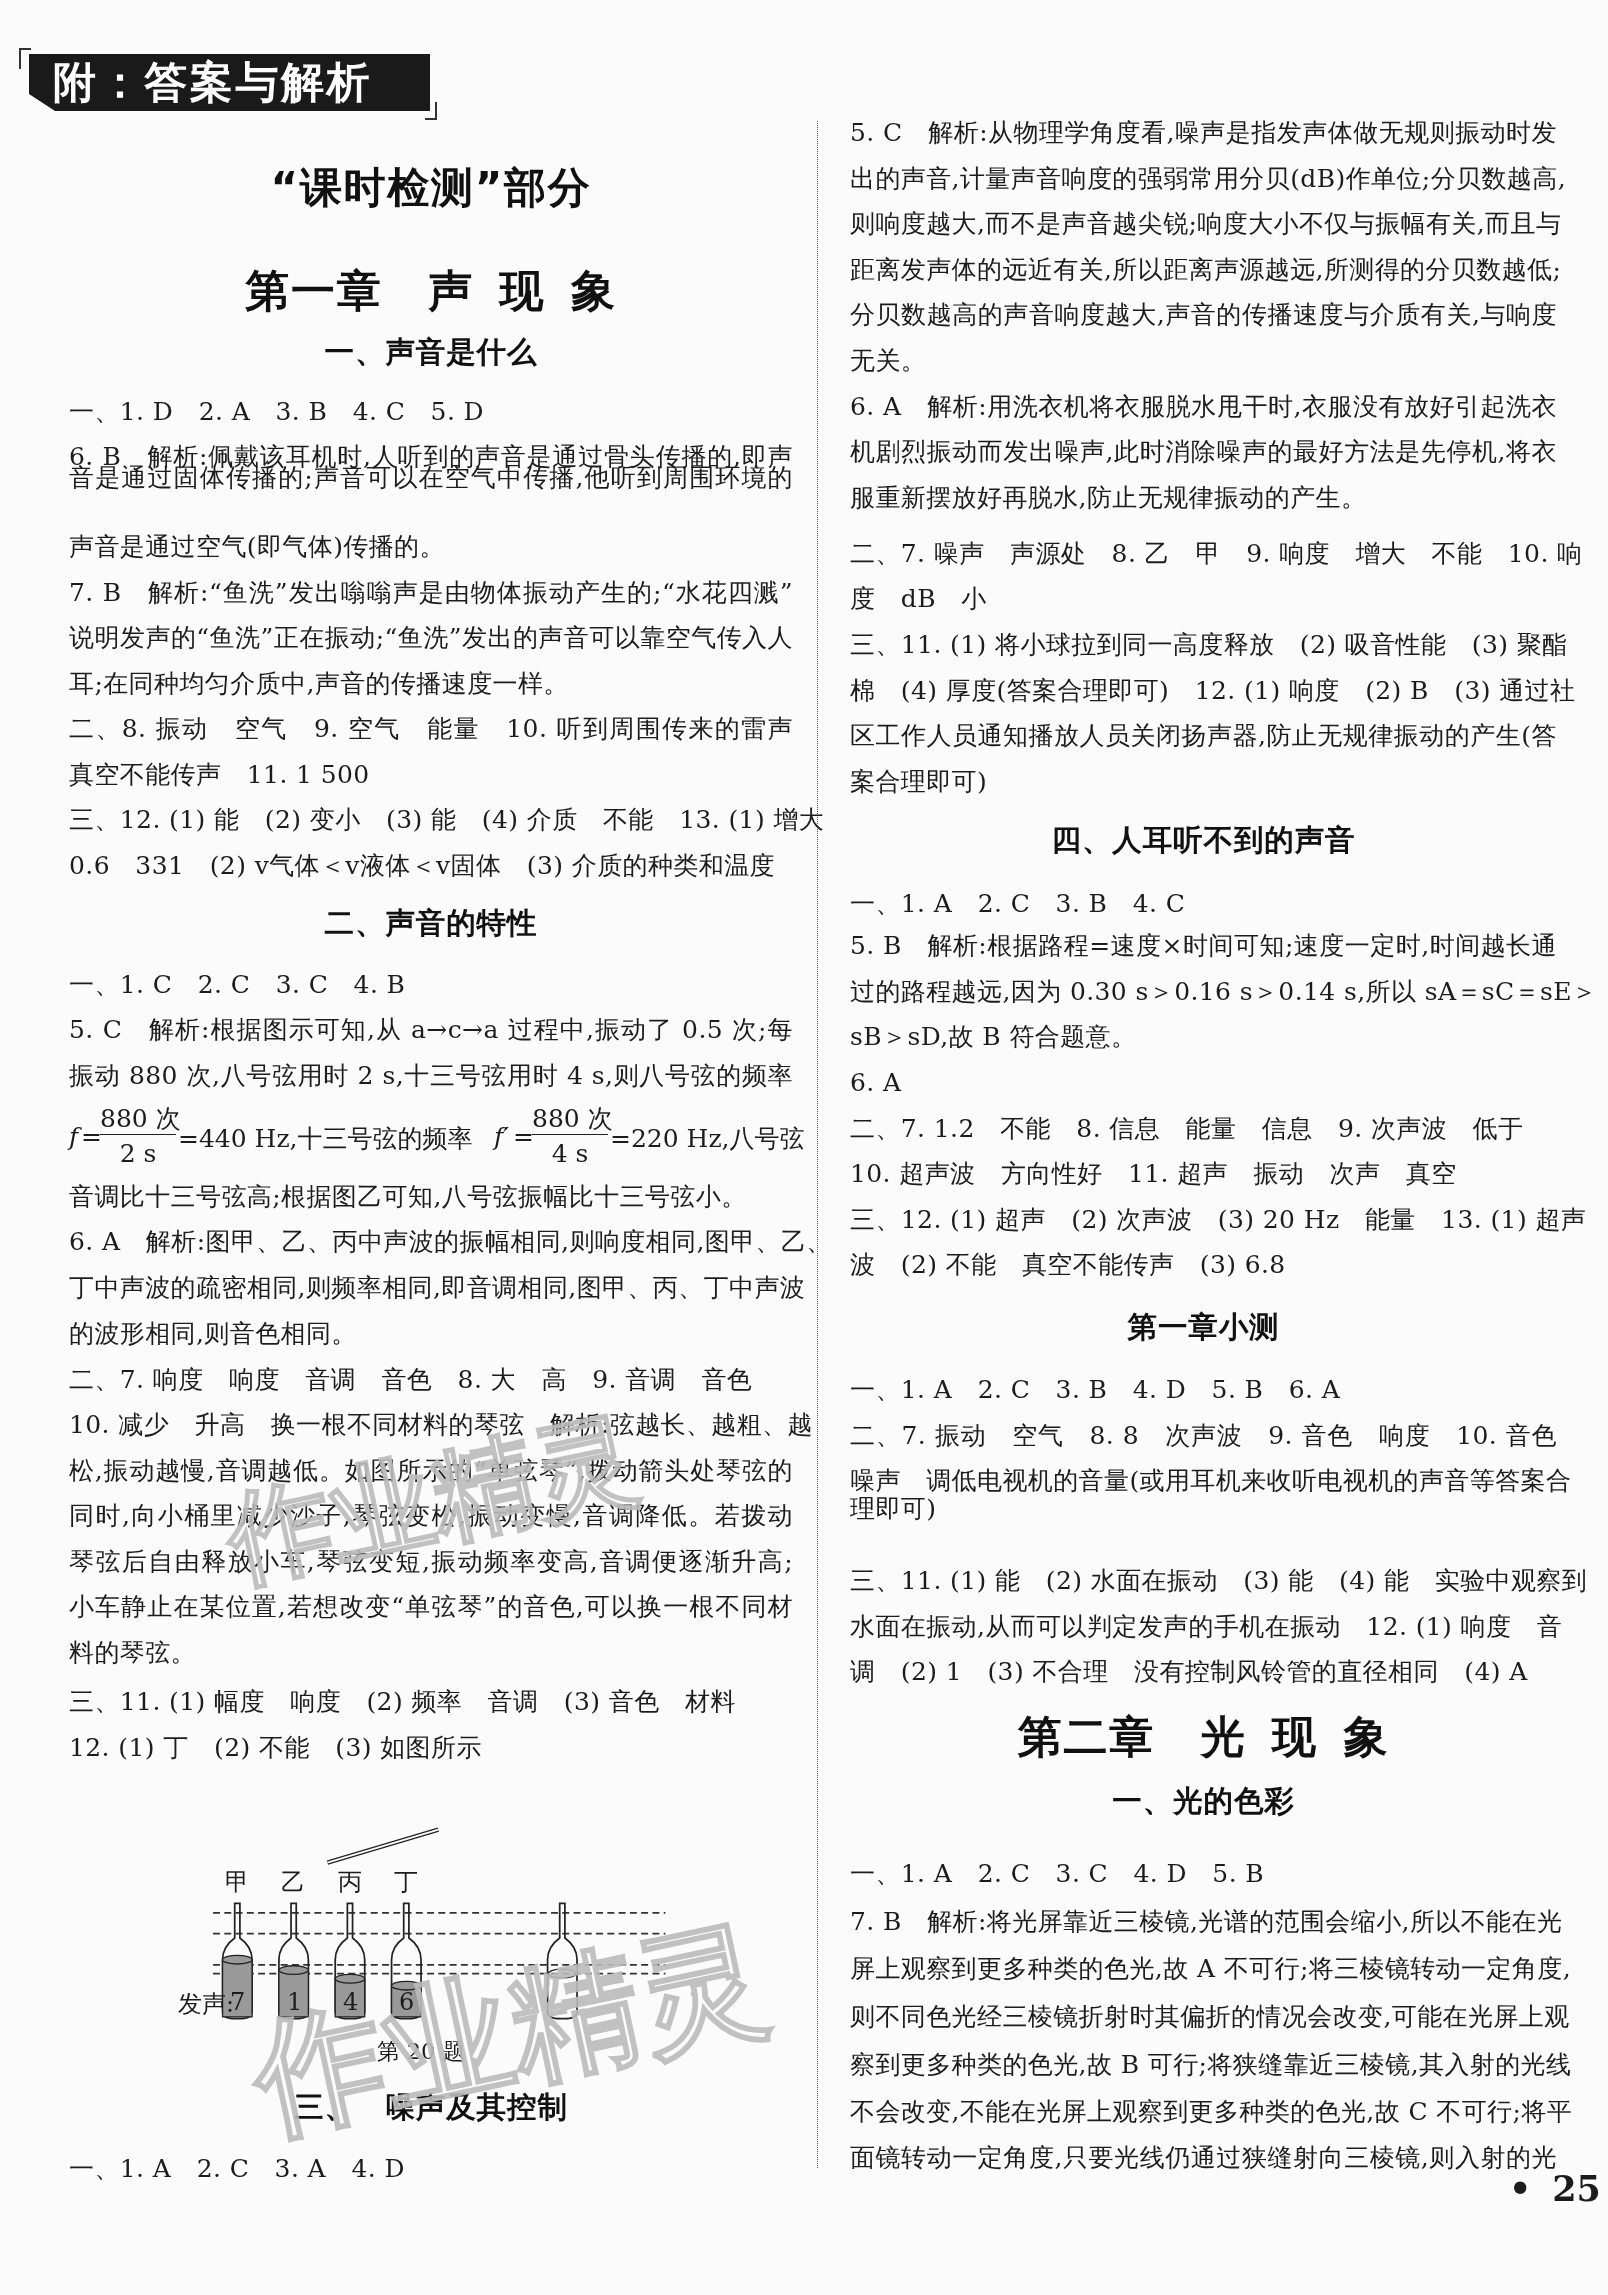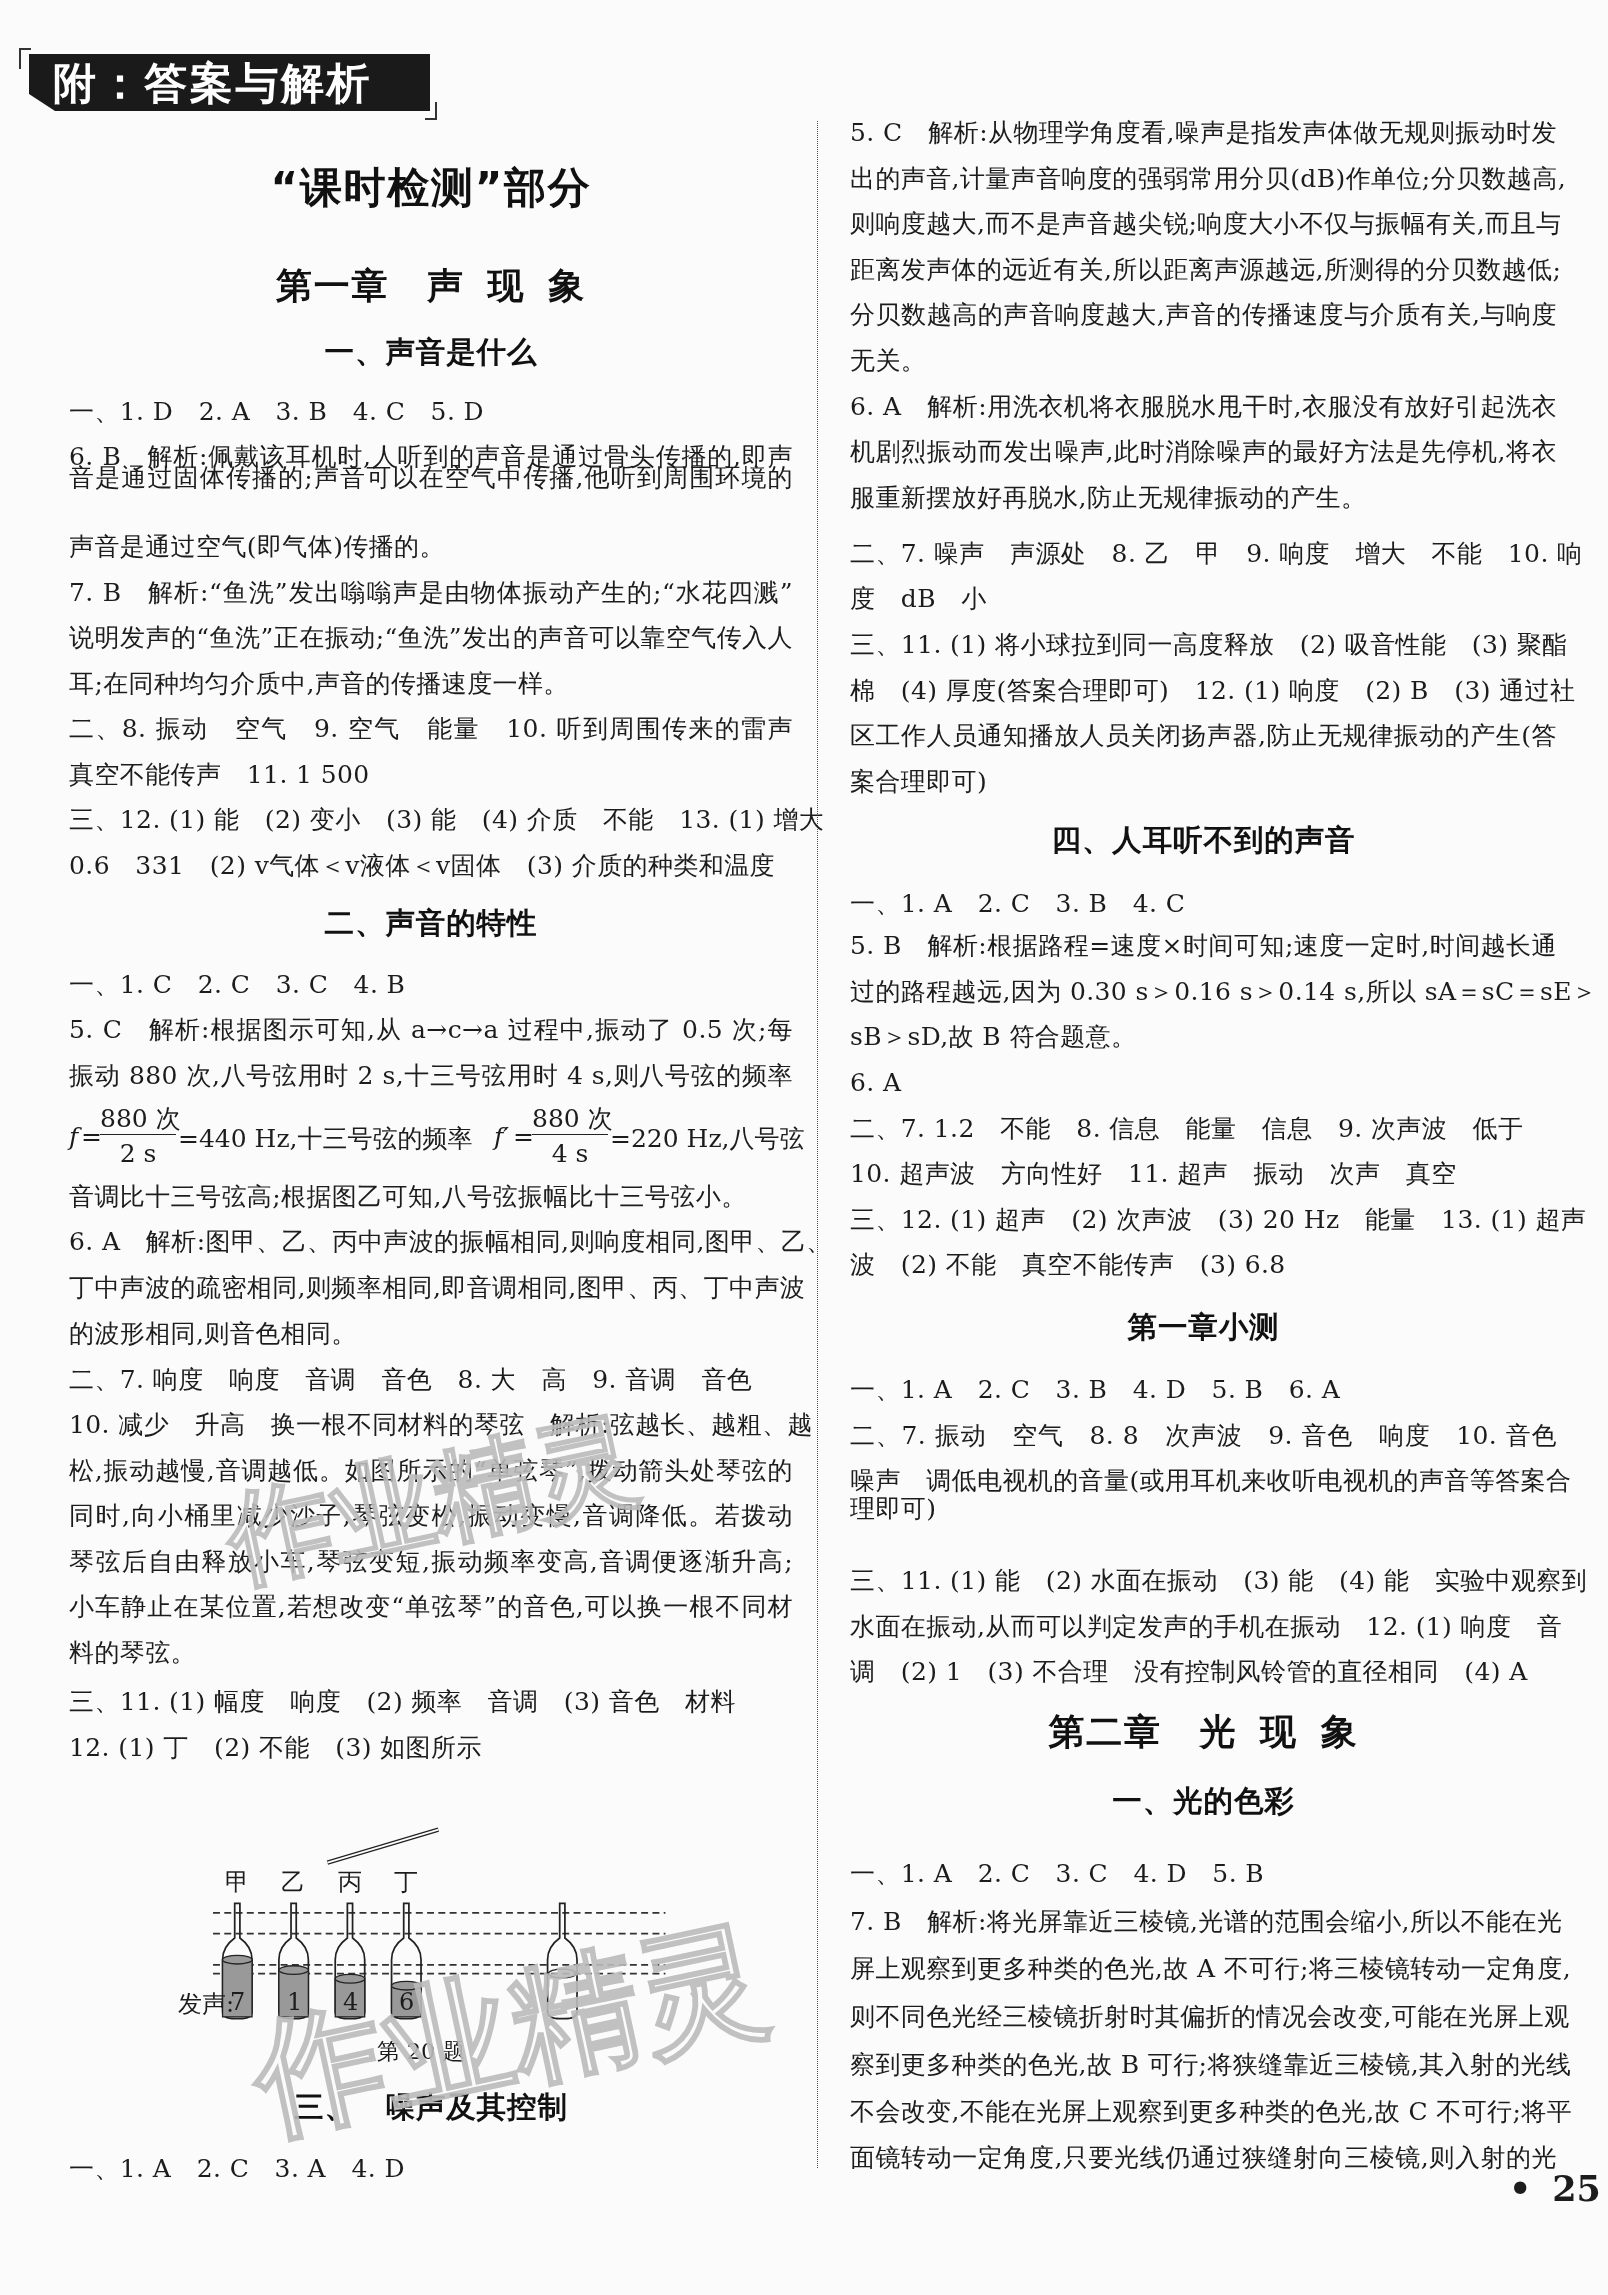--- a/index.html
+++ b/index.html
@@ -8,34 +8,34 @@
     background:#fbfbfb; color:#1c1c1c;
     font-family:"DejaVu Serif","Liberation Serif",serif;
   }
   .header-box {
     position:absolute; left:29px; top:54px; width:401px; height:57px;
     background:#1a1a1a;
     clip-path: polygon(0 0, 100% 0, 100% 100%, 26px 100%, 0 70%);
   }
   .header-box span {
     position:absolute; left:24px; top:3.5px; color:#fff;
-    font-family:Liberation Sans, sans-serif; font-weight:bold;
+    font-family:Liberation Serif, serif; font-weight:bold;
     font-size:43px; letter-spacing:2.6px; line-height:50px; white-space:nowrap;
   }
   .bracket-tl { position:absolute; left:19px; top:48px; width:10.4px; height:19px; border-left:2.6px solid #333; border-top:2.6px solid #333; }
   .bracket-br { position:absolute; left:425px; top:102px; width:10.4px; height:15.6px; border-right:2.6px solid #333; border-bottom:2.6px solid #333; }
 
   .col { position:absolute; top:0; }
   .col.left { left:69px; width:724px; }
   .col.right { left:850px; width:707px; }
   .divider { position:absolute; left:817px; top:121px; width:0; height:2047px; border-left:1.7px dotted #555; }
 
   .h { position:absolute; left:0; right:0; text-align:center; font-family:"DejaVu Sans","Liberation Sans",sans-serif; font-weight:bold; color:#111; white-space:nowrap; }
   .h.part { font-size:42px; letter-spacing:1.7px; }
-  .h.chapter { font-size:36px; letter-spacing:1.7px; word-spacing:8.7px; }
+  .h.chapter { font-size:44px; letter-spacing:1.7px; word-spacing:8.7px; }
   .h.section { font-size:29.5px; letter-spacing:0.9px; }
 
   .line { position:absolute; left:0; right:0; font-size:25px; line-height:35px; white-space:nowrap; text-align:justify; text-align-last:justify; letter-spacing:0.4px; }
   .line.last { text-align-last:left; }
 
   .fig { position:absolute; }
   .bottle-label { position:absolute; font-size:24px; }
   .caption { position:absolute; font-size:22.5px; }
   .watermark {
     position:absolute; font-family:"DejaVu Sans","Liberation Sans",sans-serif; font-weight:bold;

